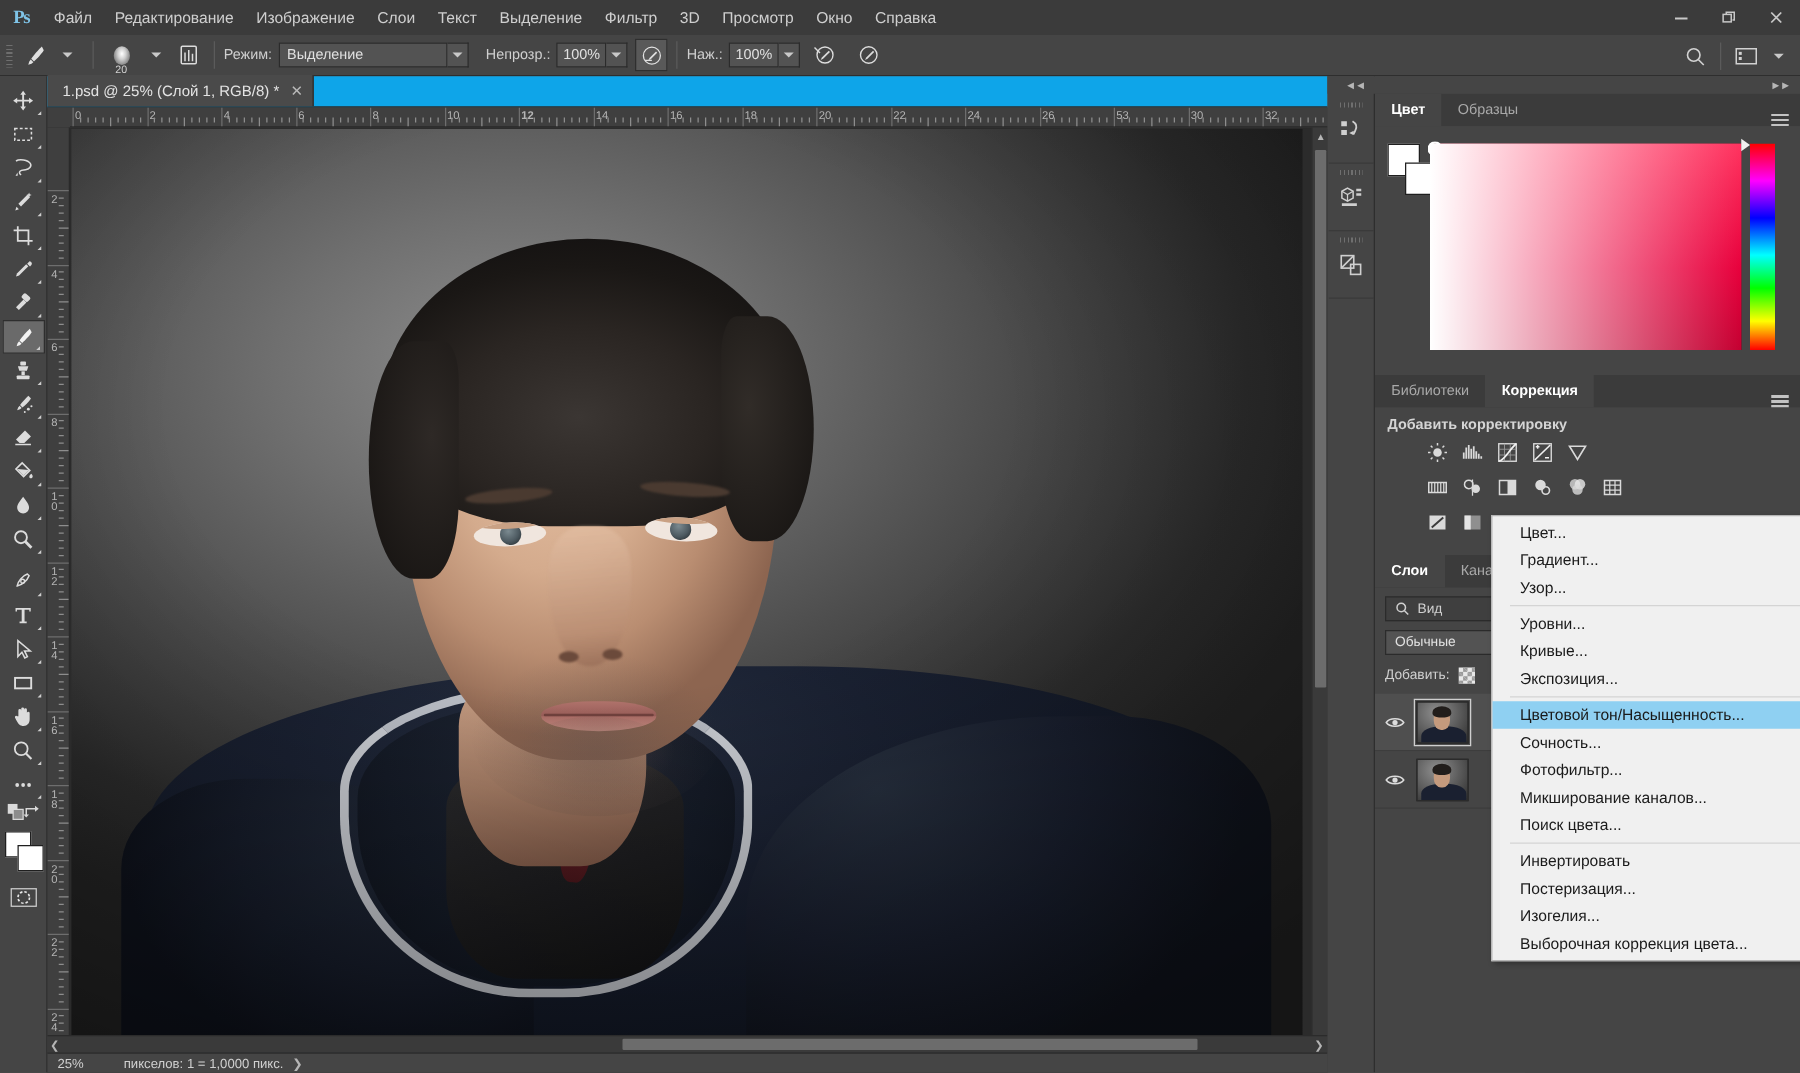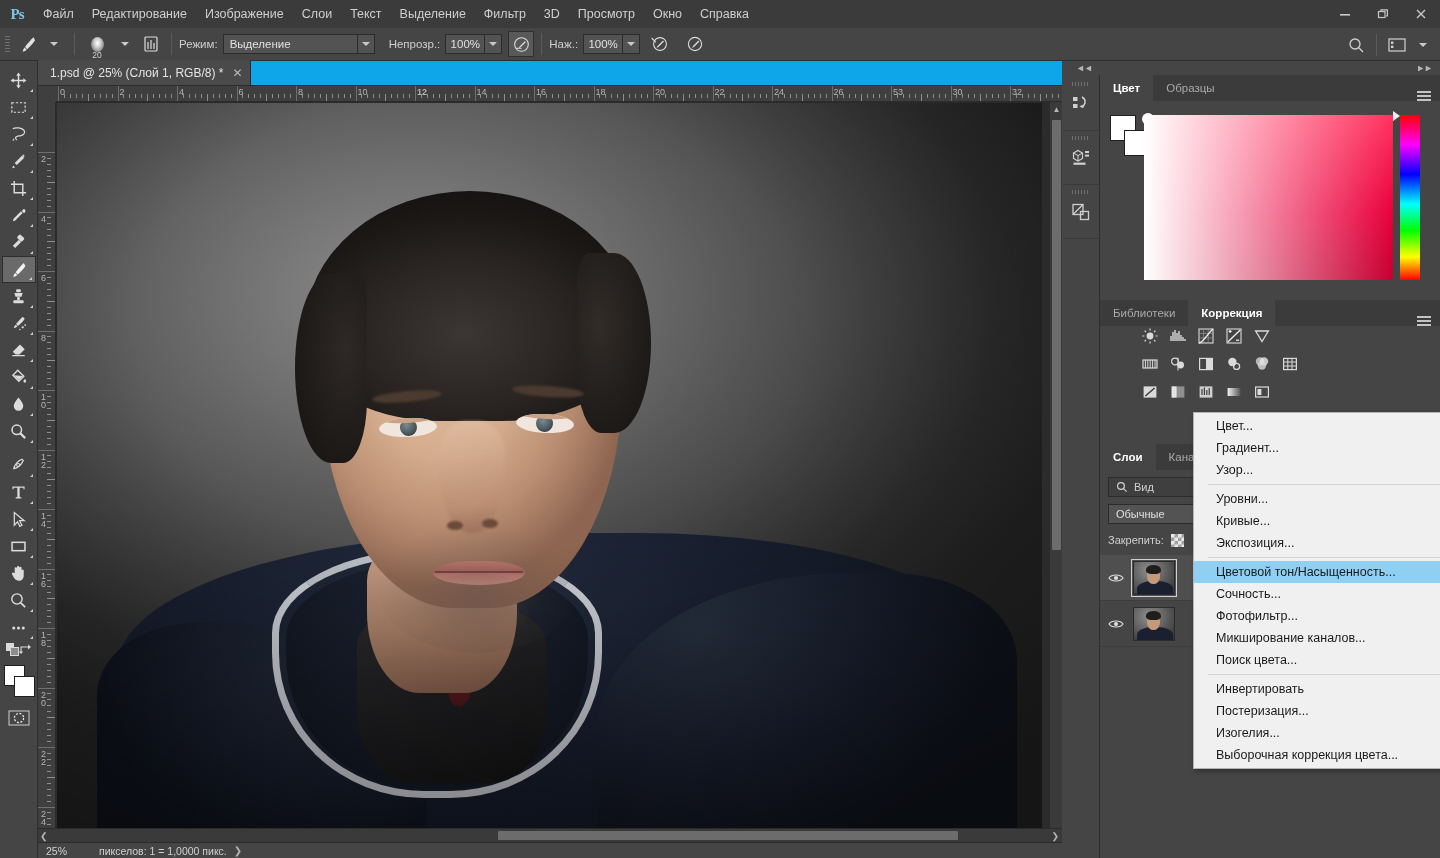--- a/index.html
+++ b/index.html
@@ -1084,20 +1084,21 @@
     </div>
 
     <div class="panel-tabs">
       <div class="ptab">Библиотеки</div>
       <div class="ptab active">Коррекция</div>
       <div class="ptab-menu">
           <span class="hamb"></span>
         </div>
     </div>
     <div class="adjpanel">
+      <div class="adj-title">Добавить корректировку</div>
       <div class="adj-row">
         <div class="adj-ic">
           <svg width="18" height="18" viewBox="0 0 18 18">
               <circle cx="9" cy="9" r="3.4" fill="#dadada"></circle>
               <path d="M9 1.4V3.4 M9 14.6v2 M1.4 9h2 M14.6 9h2 M3.6 3.6l1.4 1.4 M13 13l1.4 1.4 M14.4 3.6L13 5 M5 13l-1.4 1.4" stroke="#dadada" stroke-width="1.2"></path>
             </svg>
         </div>
         <div class="adj-ic">
           <svg width="18" height="18" viewBox="0 0 18 18">
               <path d="M2 14 V9 M4 14 V5 M6 14 V3 M8 14 V6 M10 14 V4 M12 14 V8 M14 14 V10 M16 14 V12" stroke="#dadada" stroke-width="1.4"></path>
@@ -1212,21 +1213,21 @@
         <svg width="12" height="12" viewBox="0 0 12 12">
             <circle cx="5" cy="5" r="3.4" fill="none" stroke="#cfcfcf" stroke-width="1.2"></circle>
             <path d="M7.6 7.6 L10.6 10.6" stroke="#cfcfcf" stroke-width="1.2"></path>
           </svg>
         <span>Вид</span>
       </div>
       <div class="lp-blend">
         <span>Обычные</span>
       </div>
       <div class="lp-lock">
-        <span>Закрепить:</span>
+        <span>Добавить:</span>
         <span class="lock-ic">
             <span class="checker"></span>
           </span>
       </div>
       <div style="margin-top:8px">
         <div class="layer-row selected">
           <div class="eye">
             <svg width="16" height="12" viewBox="0 0 16 12">
                 <path d="M1 6 C3.6 2 12.4 2 15 6 C12.4 10 3.6 10 1 6z" fill="none" stroke="#dcdcdc" stroke-width="1.2"></path>
                 <circle cx="8" cy="6" r="2.1" fill="#dcdcdc"></circle>

